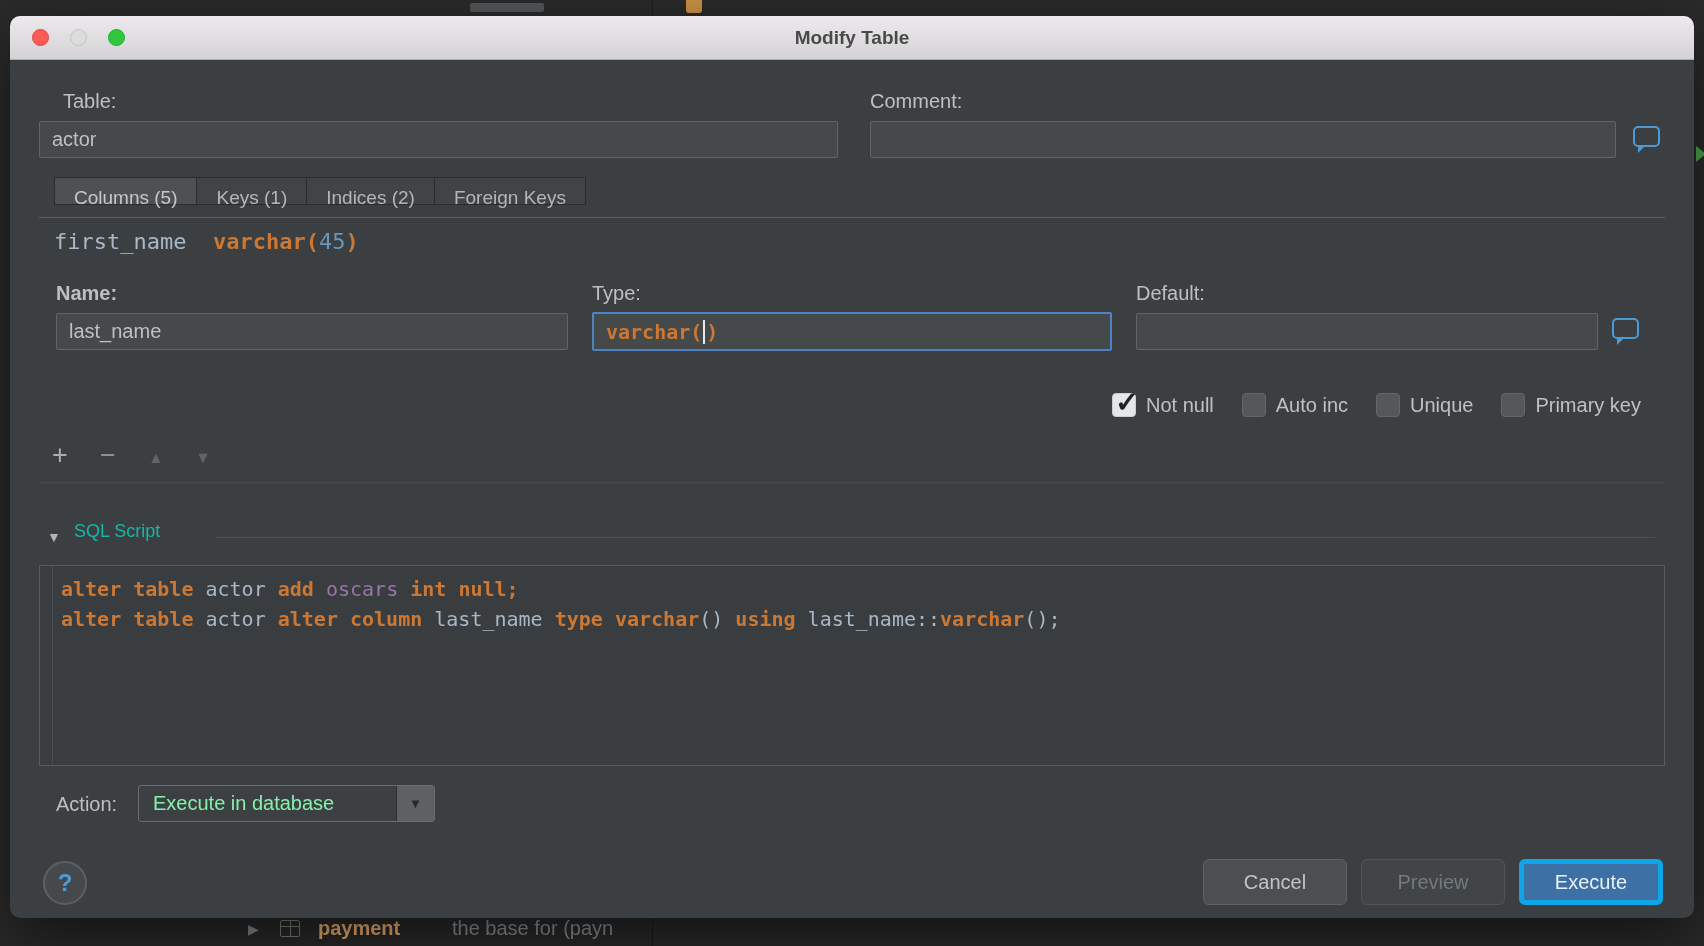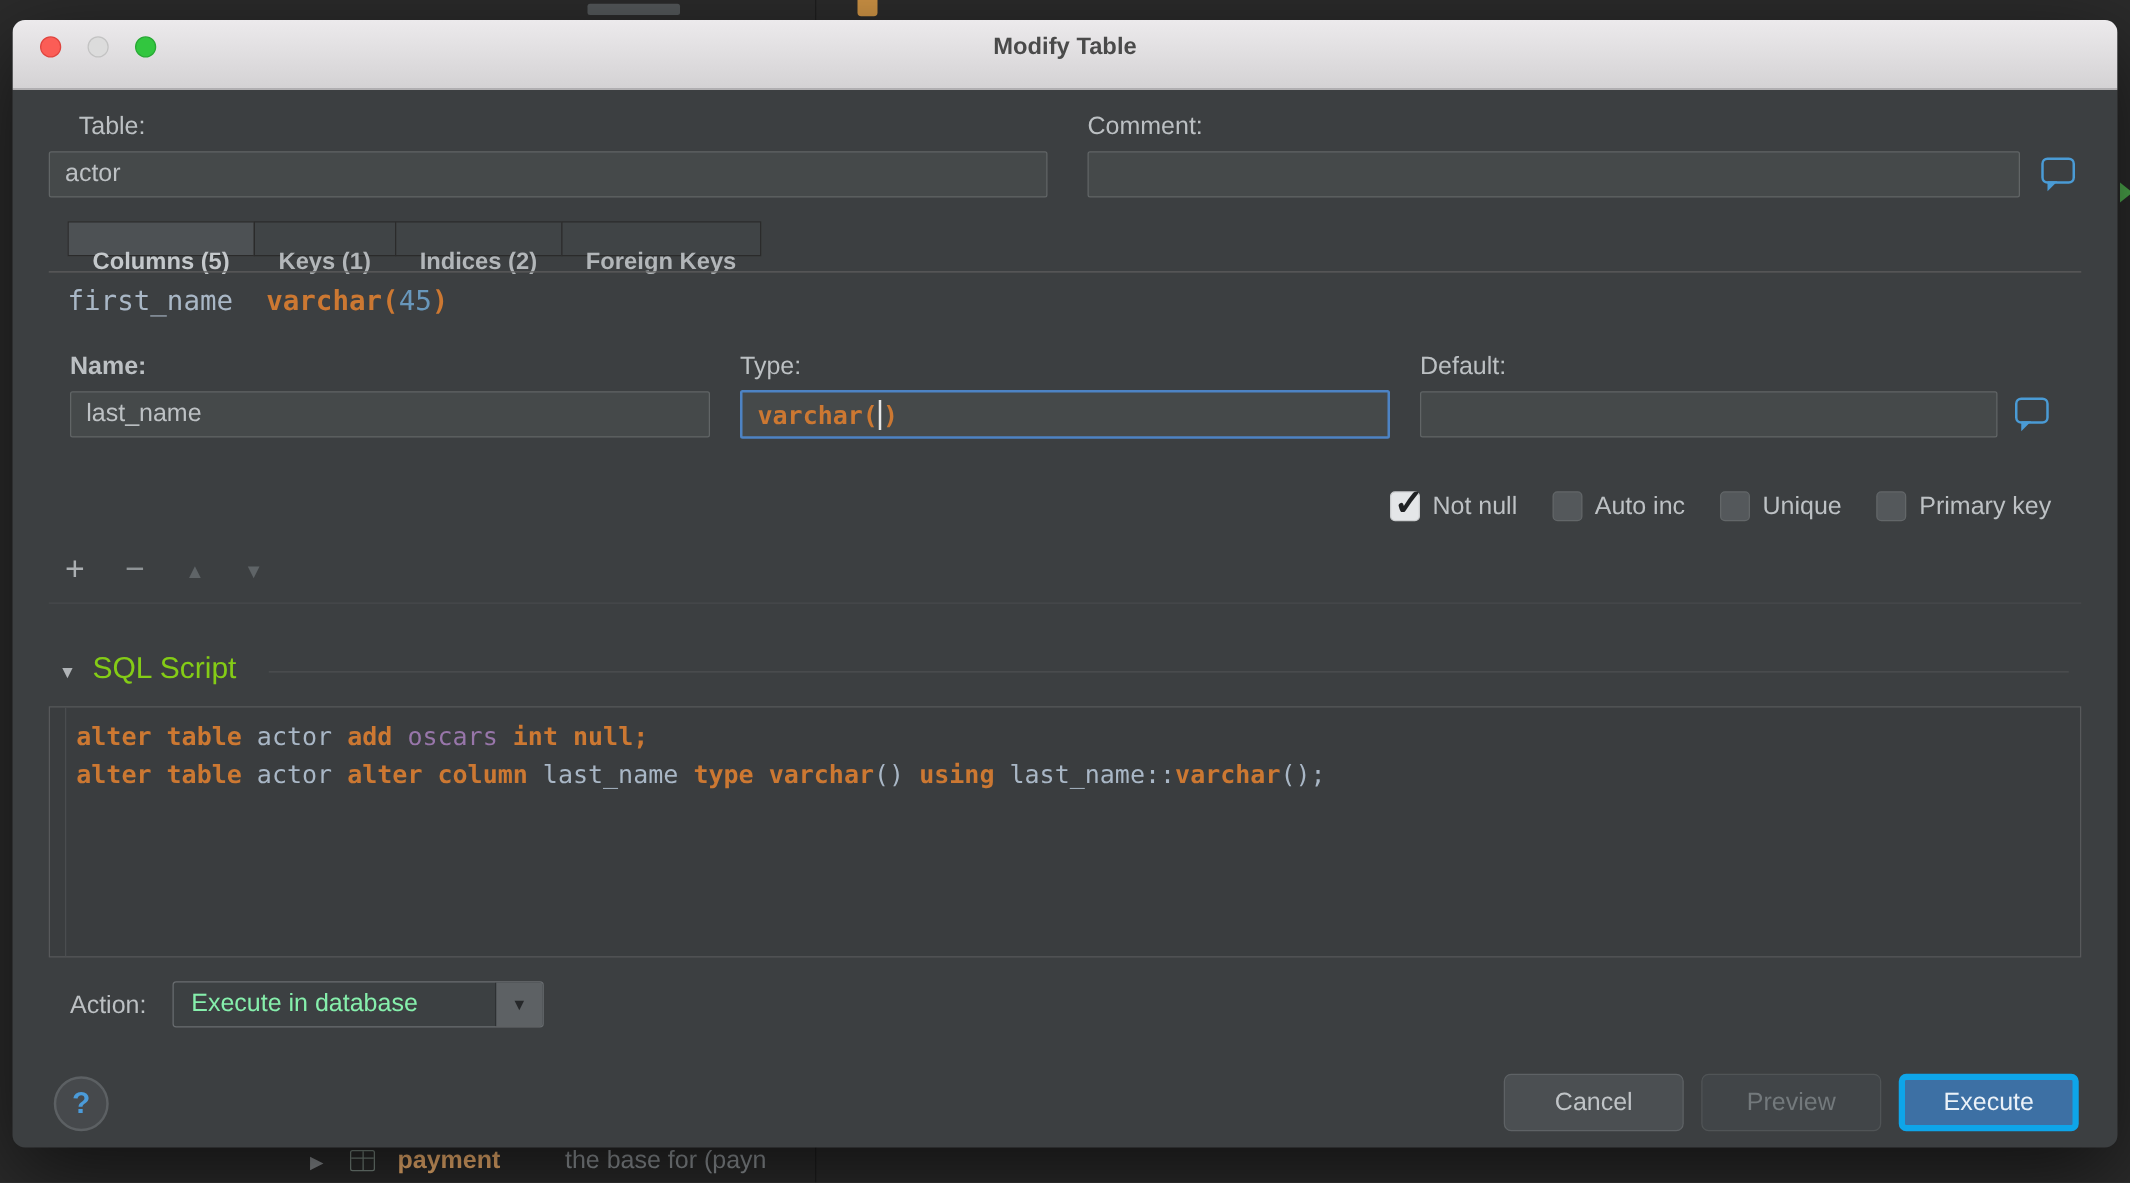--- a/index.html
+++ b/index.html
@@ -18,21 +18,21 @@
   .tree-table-icon::before { content:''; position:absolute; left:0; right:0; top:5px; height:1px; background:#7d8c84; }
   .tree-table-icon::after  { content:''; position:absolute; top:0; bottom:0; left:9px; width:1px; background:#7d8c84; }
   .tree-name { position:absolute; left:318px; top:5px; font-size:20px; font-weight:bold; color:#fdba74; }
   .tree-comment { position:absolute; left:452px; top:5px; font-size:20px; color:#94999d; }
 
   
   .dialog { position:absolute; left:10px; top:16px; width:1684px; height:902px;
             background:#3c3f41; border-radius:10px; overflow:hidden;
             box-shadow:0 22px 70px rgba(0,0,0,.6); }
 
-  .titlebar { position:absolute; left:0; top:0; width:100%; height:56px;
+  .titlebar { position:absolute; left:0; top:0; width:100%; height:44px;
               background:linear-gradient(#eceaec,#d4d2d4); border-bottom:1px solid #b2b0b2; }
   .title { text-align:center; line-height:44px; font-size:19px; font-weight:bold; color:#4a4a4a; }
   .light { position:absolute; top:13px; width:17px; height:17px; border-radius:50%; }
   .light.close { left:22px; background:#fb5d56; border:1px solid #e0443e; }
   .light.min   { left:60px; background:#dcdcdc; border:1px solid #c3c3c3; }
   .light.zoom  { left:98px; background:#32c63f; border:1px solid #27a934; }
 
   .lbl { position:absolute; font-size:20px; color:#bcc0c3; }
 
   .field { position:absolute; height:37px; background:#45494a; border:1px solid #616566;
@@ -40,22 +40,22 @@
            font-size:20px; color:#bdc1c4; white-space:pre; }
   .field.focused { border:2px solid #4d83c4; height:39px;
                    font-family:"DejaVu Sans Mono", monospace; font-weight:bold; }
   .caret { display:inline-block; width:2px; height:24px; background:#e8e8e8; margin:0 1px; vertical-align:middle; }
 
   .balloon { position:absolute; width:27px; height:21px; border:2px solid #4a9bd5; border-radius:5px; }
   .balloon::after { content:''; position:absolute; left:3px; bottom:-8px; width:0; height:0;
                     border-top:8px solid #4a9bd5; border-right:8px solid transparent; }
 
   .tabs { position:absolute; left:44px; top:161px; height:40px; display:flex; }
-  .tab { height:28px; line-height:40px; padding:12px 19px; font-size:19px; color:#b2b6b9;
-         background:#404446; border:1px solid #2b2b2b; margin-left:-1px;font-weight:bold; }
+  .tab { height:28px; line-height:40px; padding:0 19px; font-size:19px; color:#b2b6b9;
+         background:#404446; border:1px solid #2b2b2b; margin-left:-1px; }
   .tab:first-child { margin-left:0; }
   .tab.selected { background:#4d5154; color:#c4c8cb; }
 
   .hline { position:absolute; height:1px; }
 
   .codehead { position:absolute; left:44px; top:213px; font-family:"DejaVu Sans Mono", monospace;
               font-size:22px; white-space:pre; }
 
   .tk-kw { color:#cc7832; font-weight:bold; }
   .tk-pl { color:#a9b7c6; }
@@ -69,21 +69,21 @@
   .cb.checked { background:#e4e6e8; border-color:#cbcdcf; }
   .cb.checked::after { content:'\2713'; position:absolute; left:2px; top:-9px; font-size:29px;
                        font-weight:bold; color:#1f2123; }
   .cb-label { font-size:20px; color:#bdc1c4; }
 
   .tool { position:absolute; font-size:27px; color:#abafb2; line-height:1; }
   .tool.dim { color:#8e9396; }
   .tool.tri { font-size:16px; color:#5f6467; }
 
   .sql-collapse { position:absolute; left:37px; top:513px; font-size:14px; color:#b0b4b7; }
-  .sql-title { position:absolute; left:64px; top:505px; font-size:24px; color:#84cc16; }
+  .sql-title { position:absolute; left:64px; top:505px; font-size:18px; color:#14b8a6; }
 
   .editor { position:absolute; left:29px; top:549px; width:1626px; height:201px;
             background:#3a3d3f; border:1px solid #57595b; }
   .editor::before { content:''; position:absolute; left:12px; top:0; bottom:0; width:1px; background:#4a4d4f; }
   .code { position:absolute; left:21px; top:8px; font-family:"DejaVu Sans Mono", monospace;
           font-size:20px; line-height:30px; white-space:pre; }
 
   .combo { position:absolute; left:128px; top:769px; width:297px; height:37px;
            background:#3c4042; border:1px solid #696d70; border-radius:3px;
            display:flex; align-items:stretch; overflow:hidden; }

